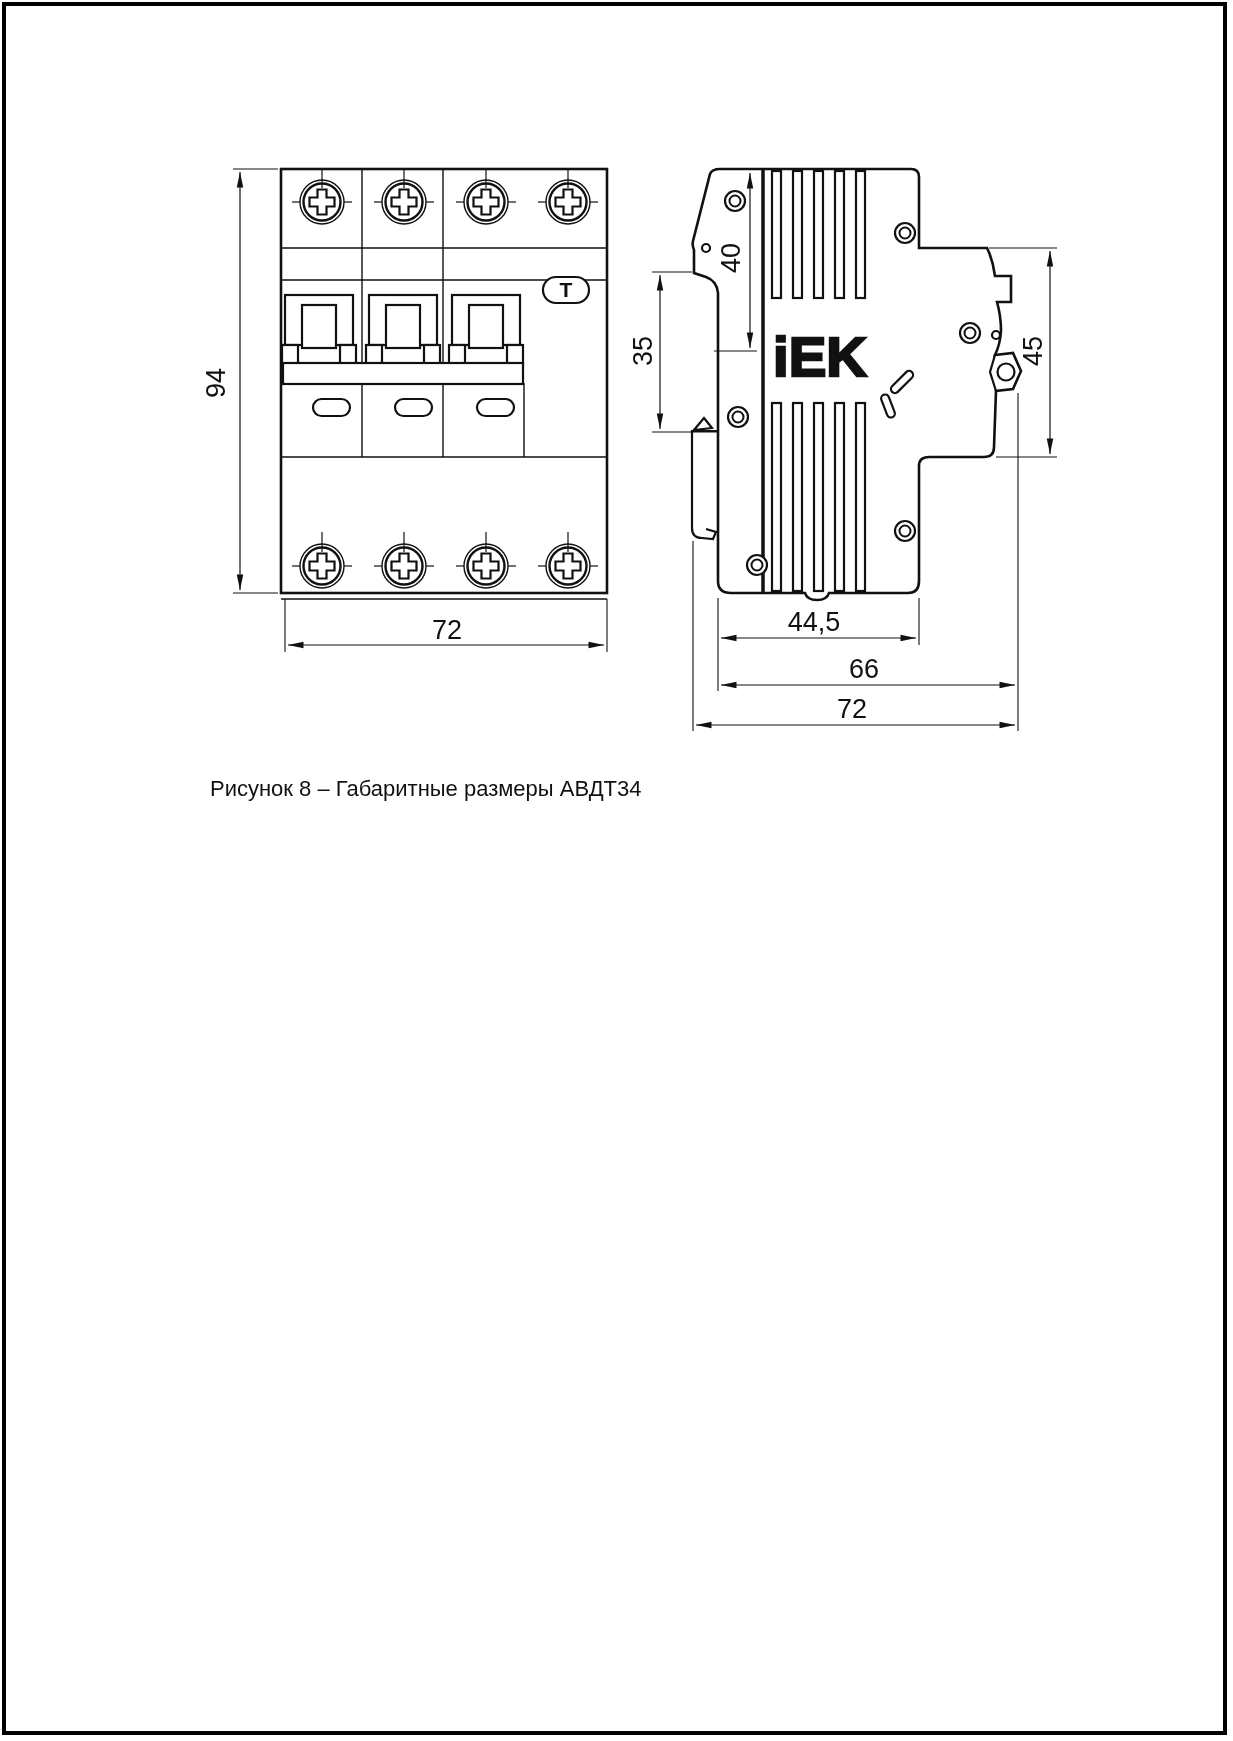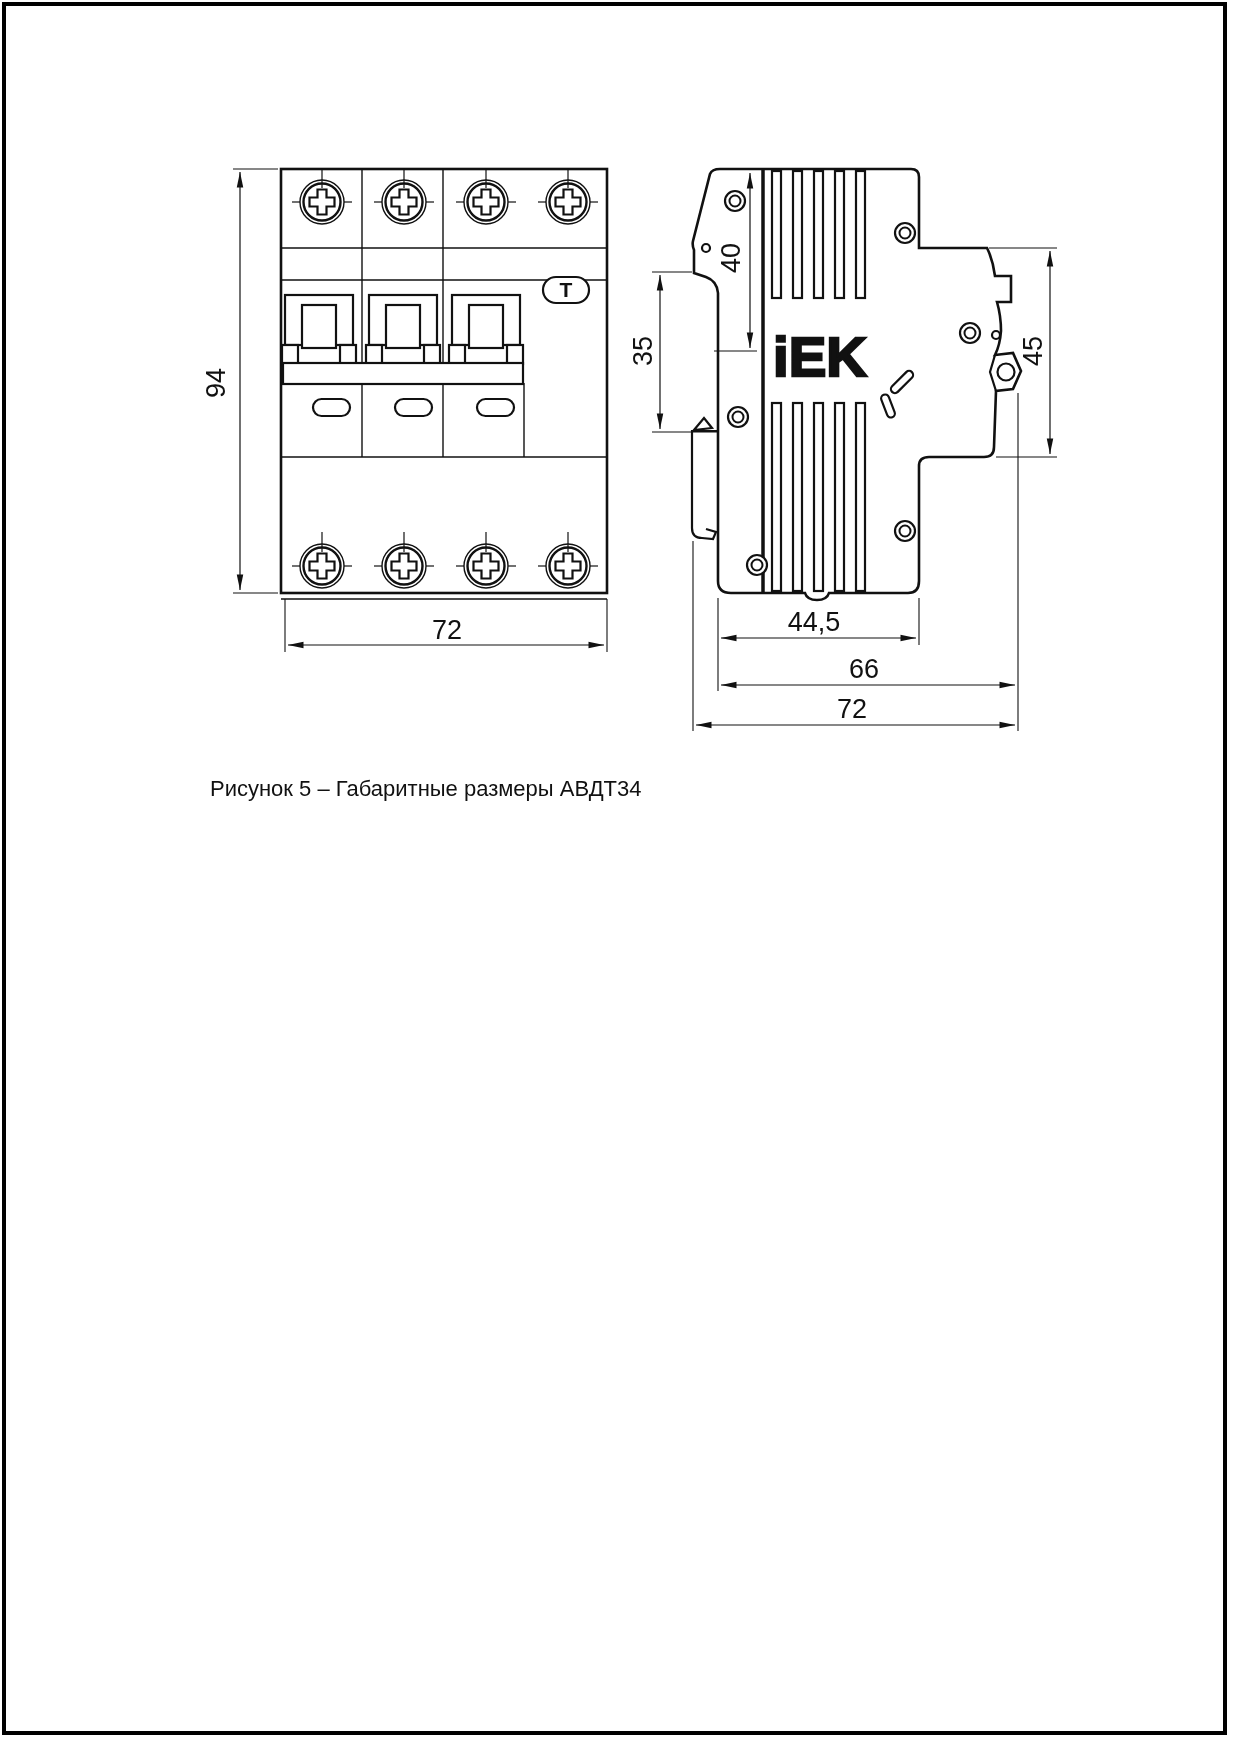--- a/index.html
+++ b/index.html
@@ -176,13 +176,13 @@
       <text class="dimtxt" x="864" y="678" text-anchor="middle">66</text>
     </g>
     <g>
       <line x1="693" y1="541" x2="693" y2="731" class="ext"></line>
       <line x1="696" y1="725" x2="1015" y2="725" class="dim" marker-start="url(#arr)" marker-end="url(#arr)"></line>
       <text class="dimtxt" x="852" y="718" text-anchor="middle">72</text>
     </g>
   </g>
 </svg>
 
-<div id="fig-caption">Рисунок 5 – Габаритные размеры АВДТ34</div>
+<div id="fig-caption">Рисунок 8 – Габаритные размеры АВДТ34</div>
 
 </body></html>

